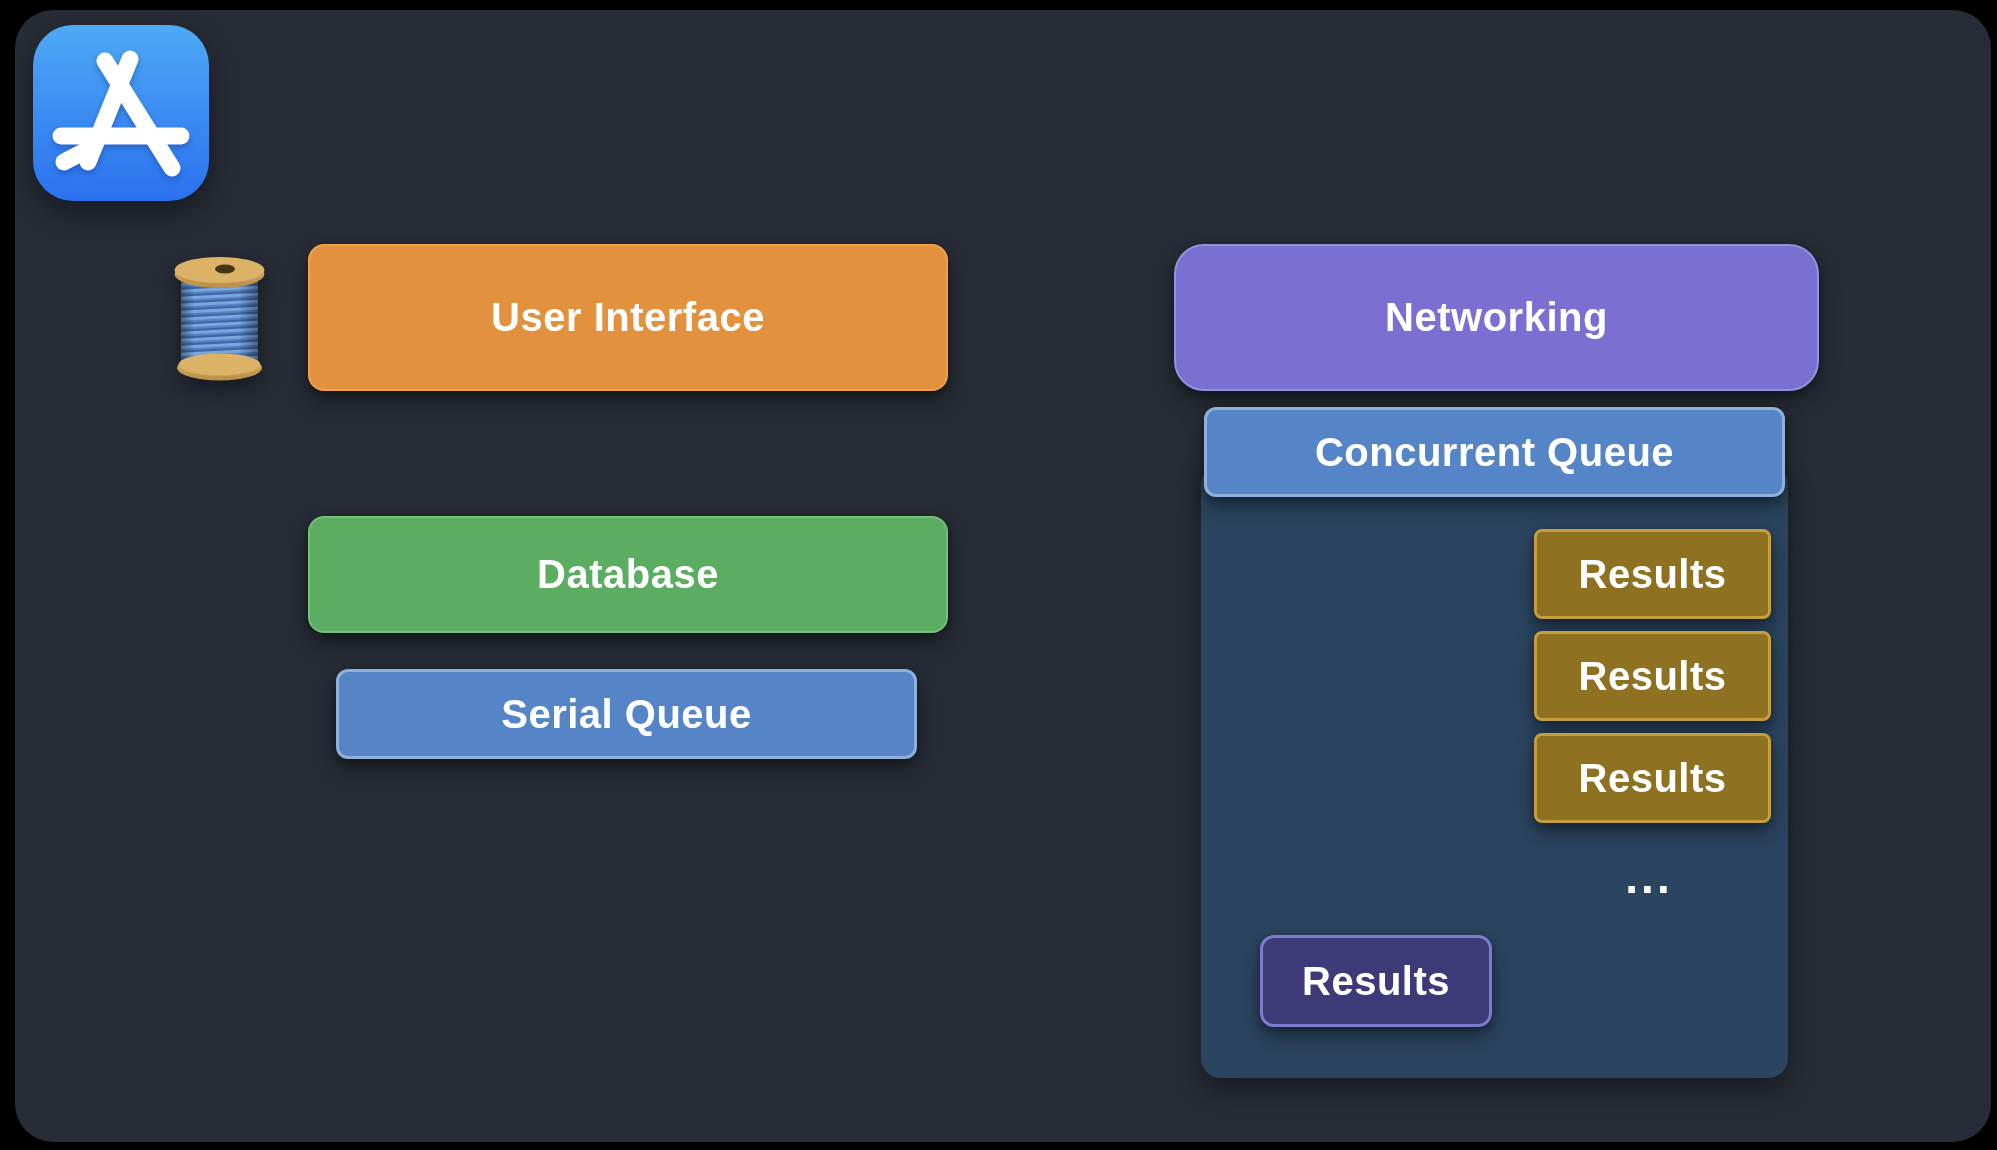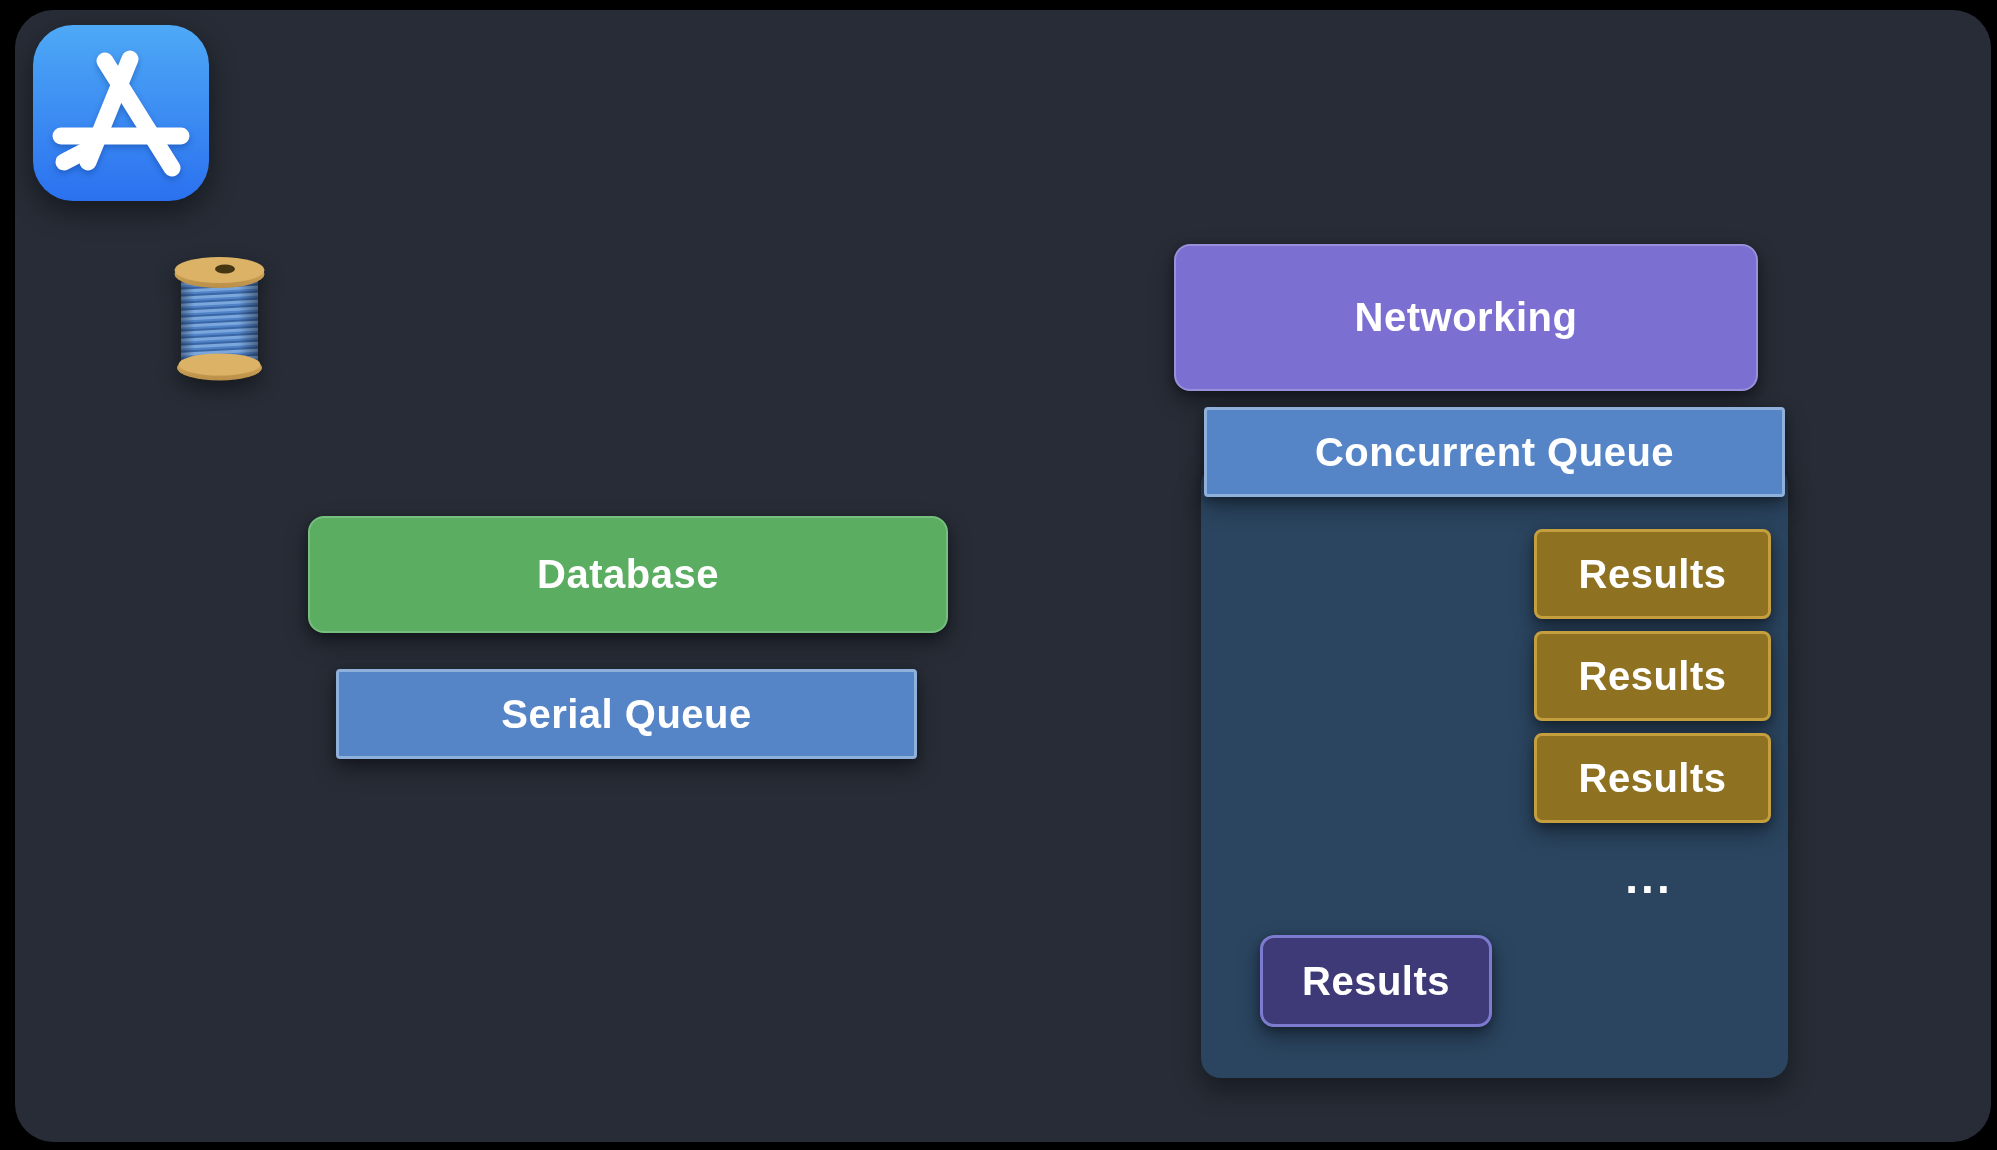--- a/index.html
+++ b/index.html
@@ -14,37 +14,37 @@
     border-radius:38px;
   }
   .node{
     position:absolute;display:flex;align-items:center;justify-content:center;
     color:var(--text,#fff);font-weight:700;font-size:40px;letter-spacing:.5px;
     box-shadow:0 10px 22px rgba(0,0,0,.38), 0 3px 8px rgba(0,0,0,.28);
     box-sizing:border-box;
   }
   .orange{background:var(--orange_fill);border:2px solid var(--orange_border);border-radius:16px;}
   .green {background:var(--green_fill); border:2px solid var(--green_border); border-radius:16px;}
-  .bluebar{background:var(--blue_fill); border:3px solid var(--blue_border); border-radius:4px;}
+  .bluebar{background:var(--blue_fill); border:3px solid var(--blue_border); border-radius:12px;}
   .purple{background:var(--purple_fill);border:2px solid var(--purple_border);border-radius:16px;}
   .gold  {background:var(--gold_fill);  border:3px solid var(--gold_border);  border-radius:8px;}
   .indigo{background:var(--indigo_fill);border:3px solid var(--indigo_border);border-radius:14px;}
   .panel{
     position:absolute;background:var(--panel_fill);border-radius:20px;
     box-shadow:0 12px 26px rgba(0,0,0,.40);
   }
   
   .appstore{position:absolute;left:18px;top:15px;width:176px;height:176px;
             filter:drop-shadow(0 10px 14px rgba(0,0,0,.45));}
   .spool{position:absolute;left:158px;top:245px;width:93px;height:128px;
          filter:drop-shadow(0 8px 10px rgba(0,0,0,.45));}
   .n-ui  {left:293px; top:234px; width:640px; height:147px;}
   .n-db  {left:293px; top:506px; width:640px; height:117px;}
   .n-sq  {left:321px; top:659px; width:581px; height:90px; font-size:40px;}
-  .n-net {left:1159px;top:234px; width:584px; height:147px;}
+  .n-net {left:1159px;top:234px; width:645px; height:147px;border-radius:30px;}
   .n-cq  {left:1189px;top:397px; width:581px; height:90px; z-index:3;}
   .net-panel{left:1186px;top:455px;width:587px;height:613px;z-index:2;}
   .n-r1  {left:1519px;top:519px;width:237px;height:90px;z-index:4;}
   .n-r2  {left:1519px;top:621px;width:237px;height:90px;z-index:4;}
   .n-r3  {left:1519px;top:723px;width:237px;height:90px;z-index:4;}
   .n-health{left:1245px;top:925px;width:232px;height:92px;z-index:4;}
   .ellipsis{
     position:absolute;left:1584px;top:838px;width:100px;height:58px;z-index:4;
     display:flex;align-items:center;justify-content:center;
     color:var(--text,#fff);font-weight:700;font-size:46px;letter-spacing:3px;
@@ -94,20 +94,23 @@
     <rect x="8" y="18" width="77" height="96" fill="url(#bodyShade)"></rect>
 
     <ellipse cx="46.5" cy="113" rx="42.5" ry="12.5" fill="url(#woodGrad)"></ellipse>
     <ellipse cx="46.5" cy="109.5" rx="41" ry="11" style="fill:var(--spool_wood,#DCB266)"></ellipse>
 
     <ellipse cx="46.5" cy="19" rx="45" ry="14" fill="url(#woodGrad)"></ellipse>
     <ellipse cx="46.5" cy="15" rx="45" ry="13" style="fill:var(--spool_wood,#DCB266)"></ellipse>
     <ellipse cx="52" cy="14" rx="10" ry="4.5" style="fill:var(--spool_hole,#453613)"></ellipse>
   </svg>
 
+  <div class="node orange n-ui">
+    <span>User Interface</span>
+  </div>
 
   <div class="node green n-db">
     <span>Database</span>
   </div>
 
   <div class="node bluebar n-sq">
     <span>Serial Queue</span>
   </div>
 
   <div class="node purple n-net">

